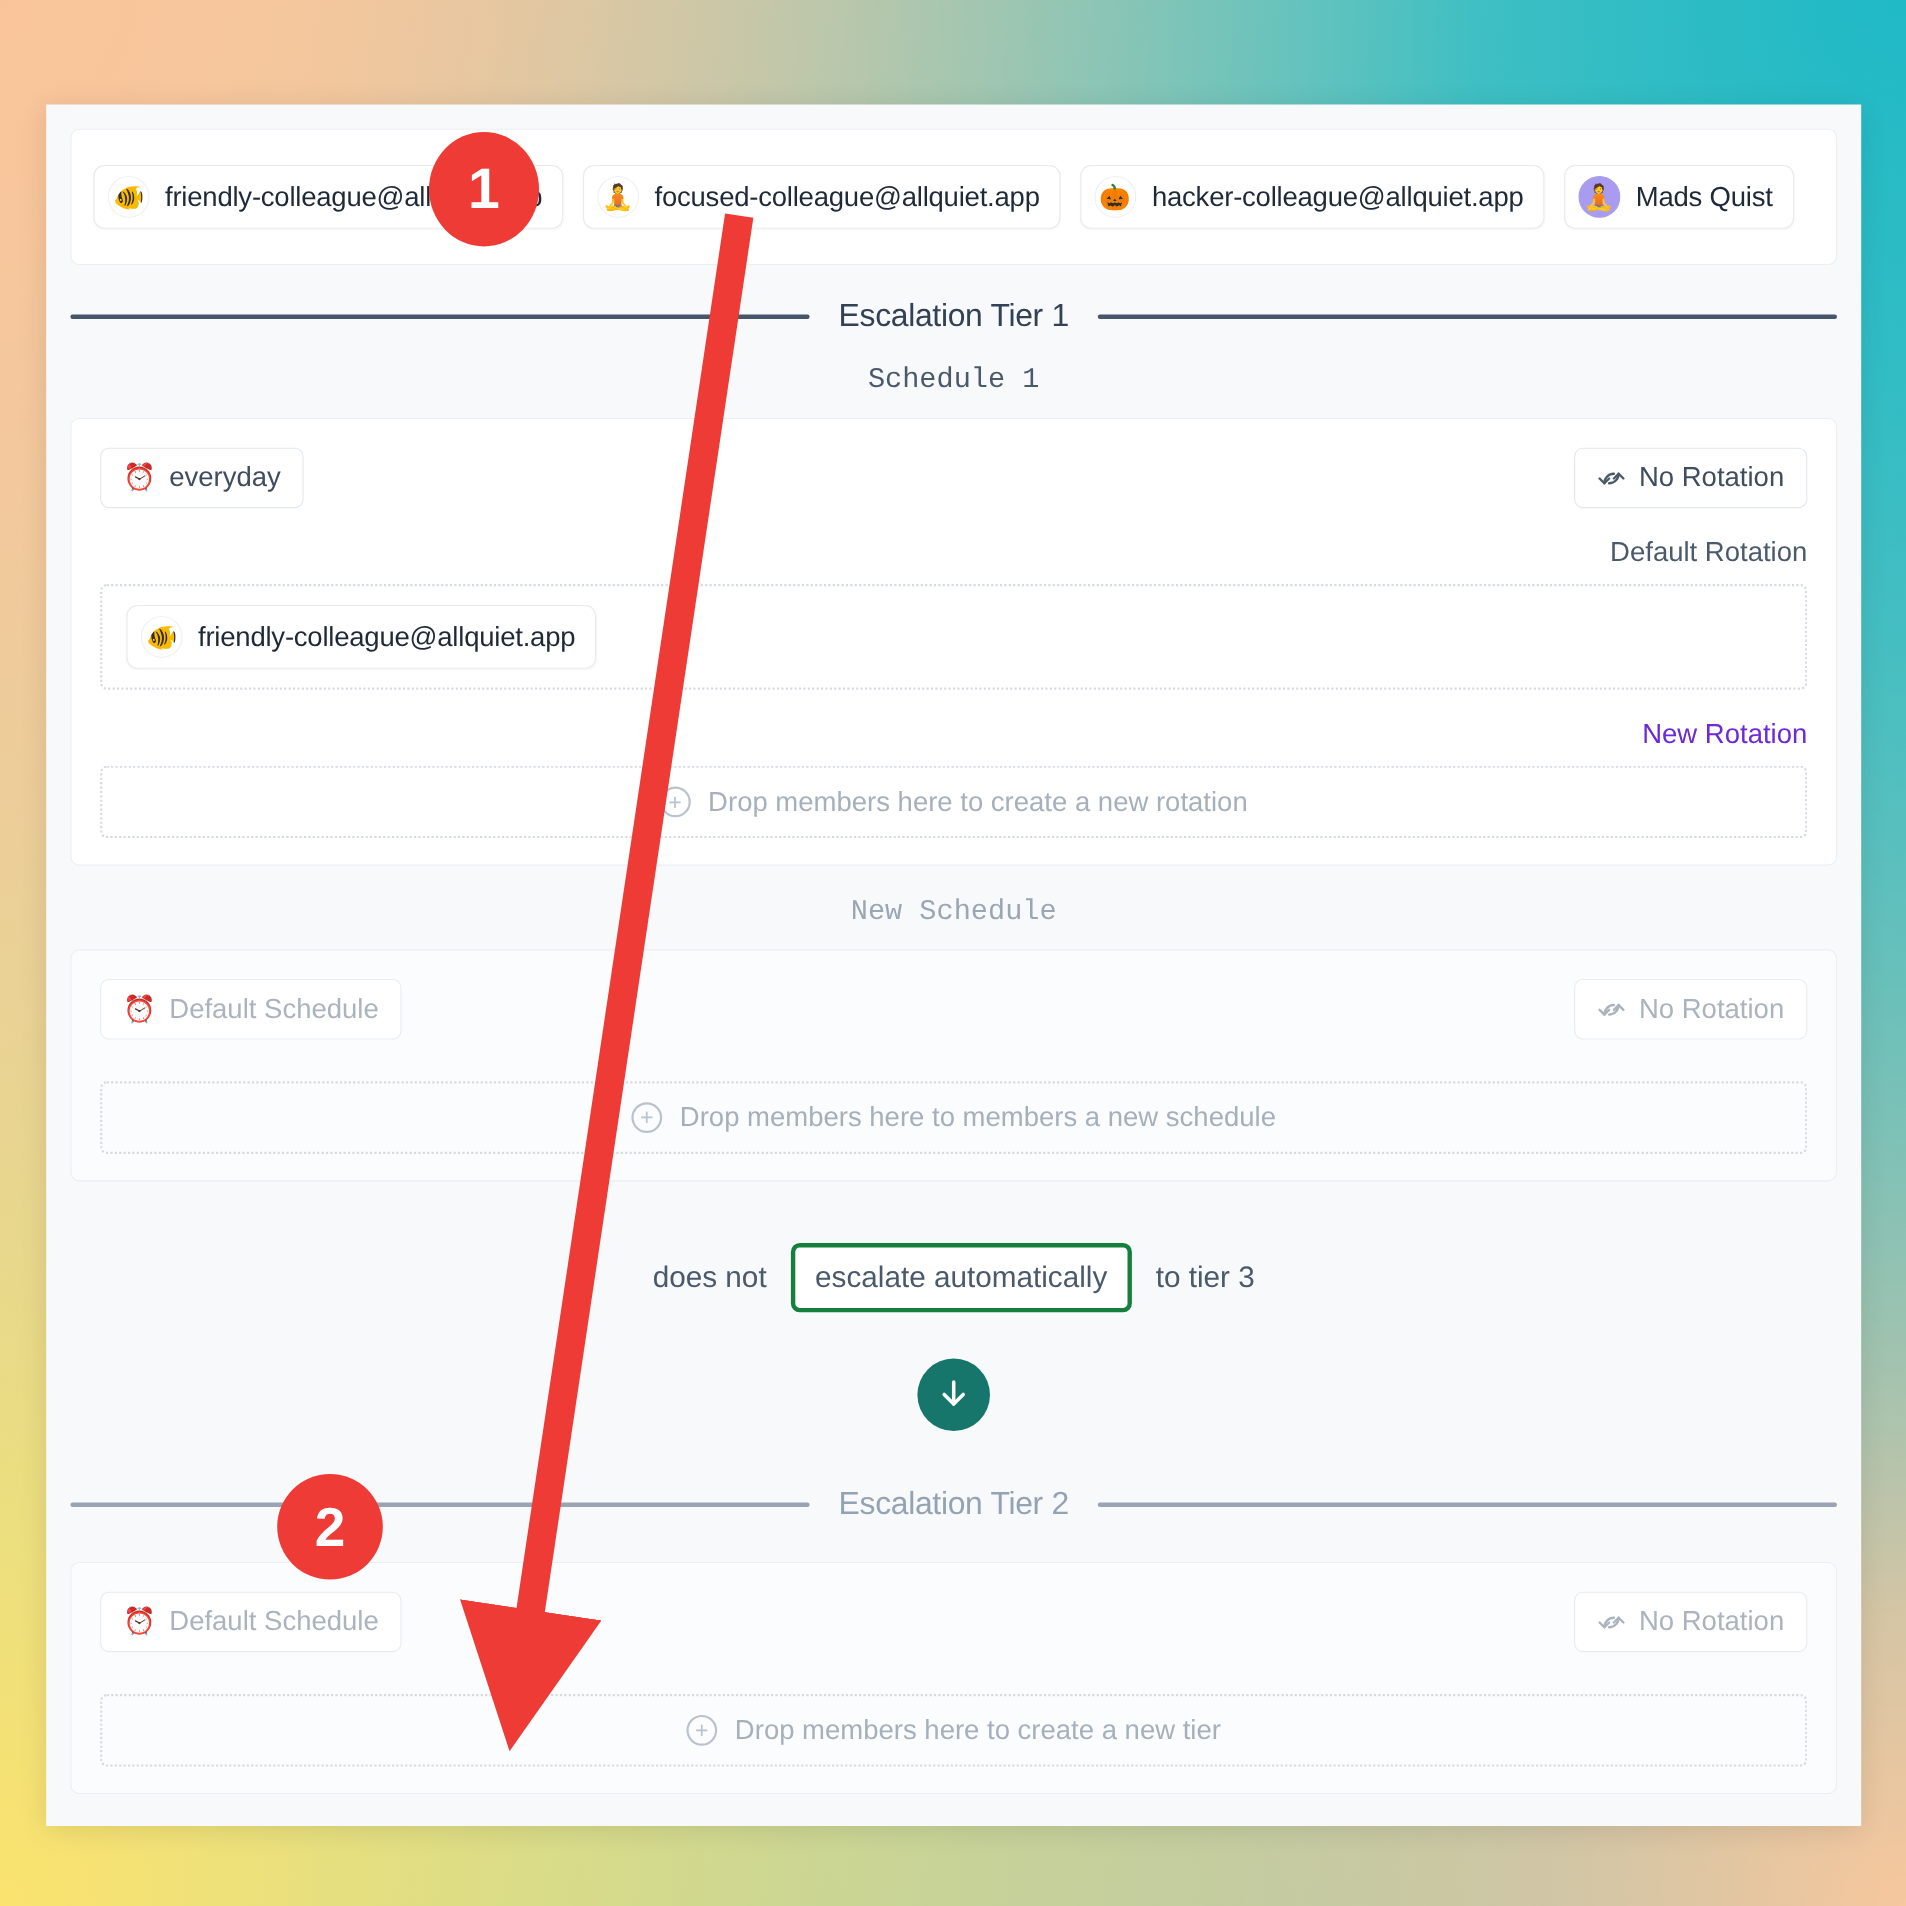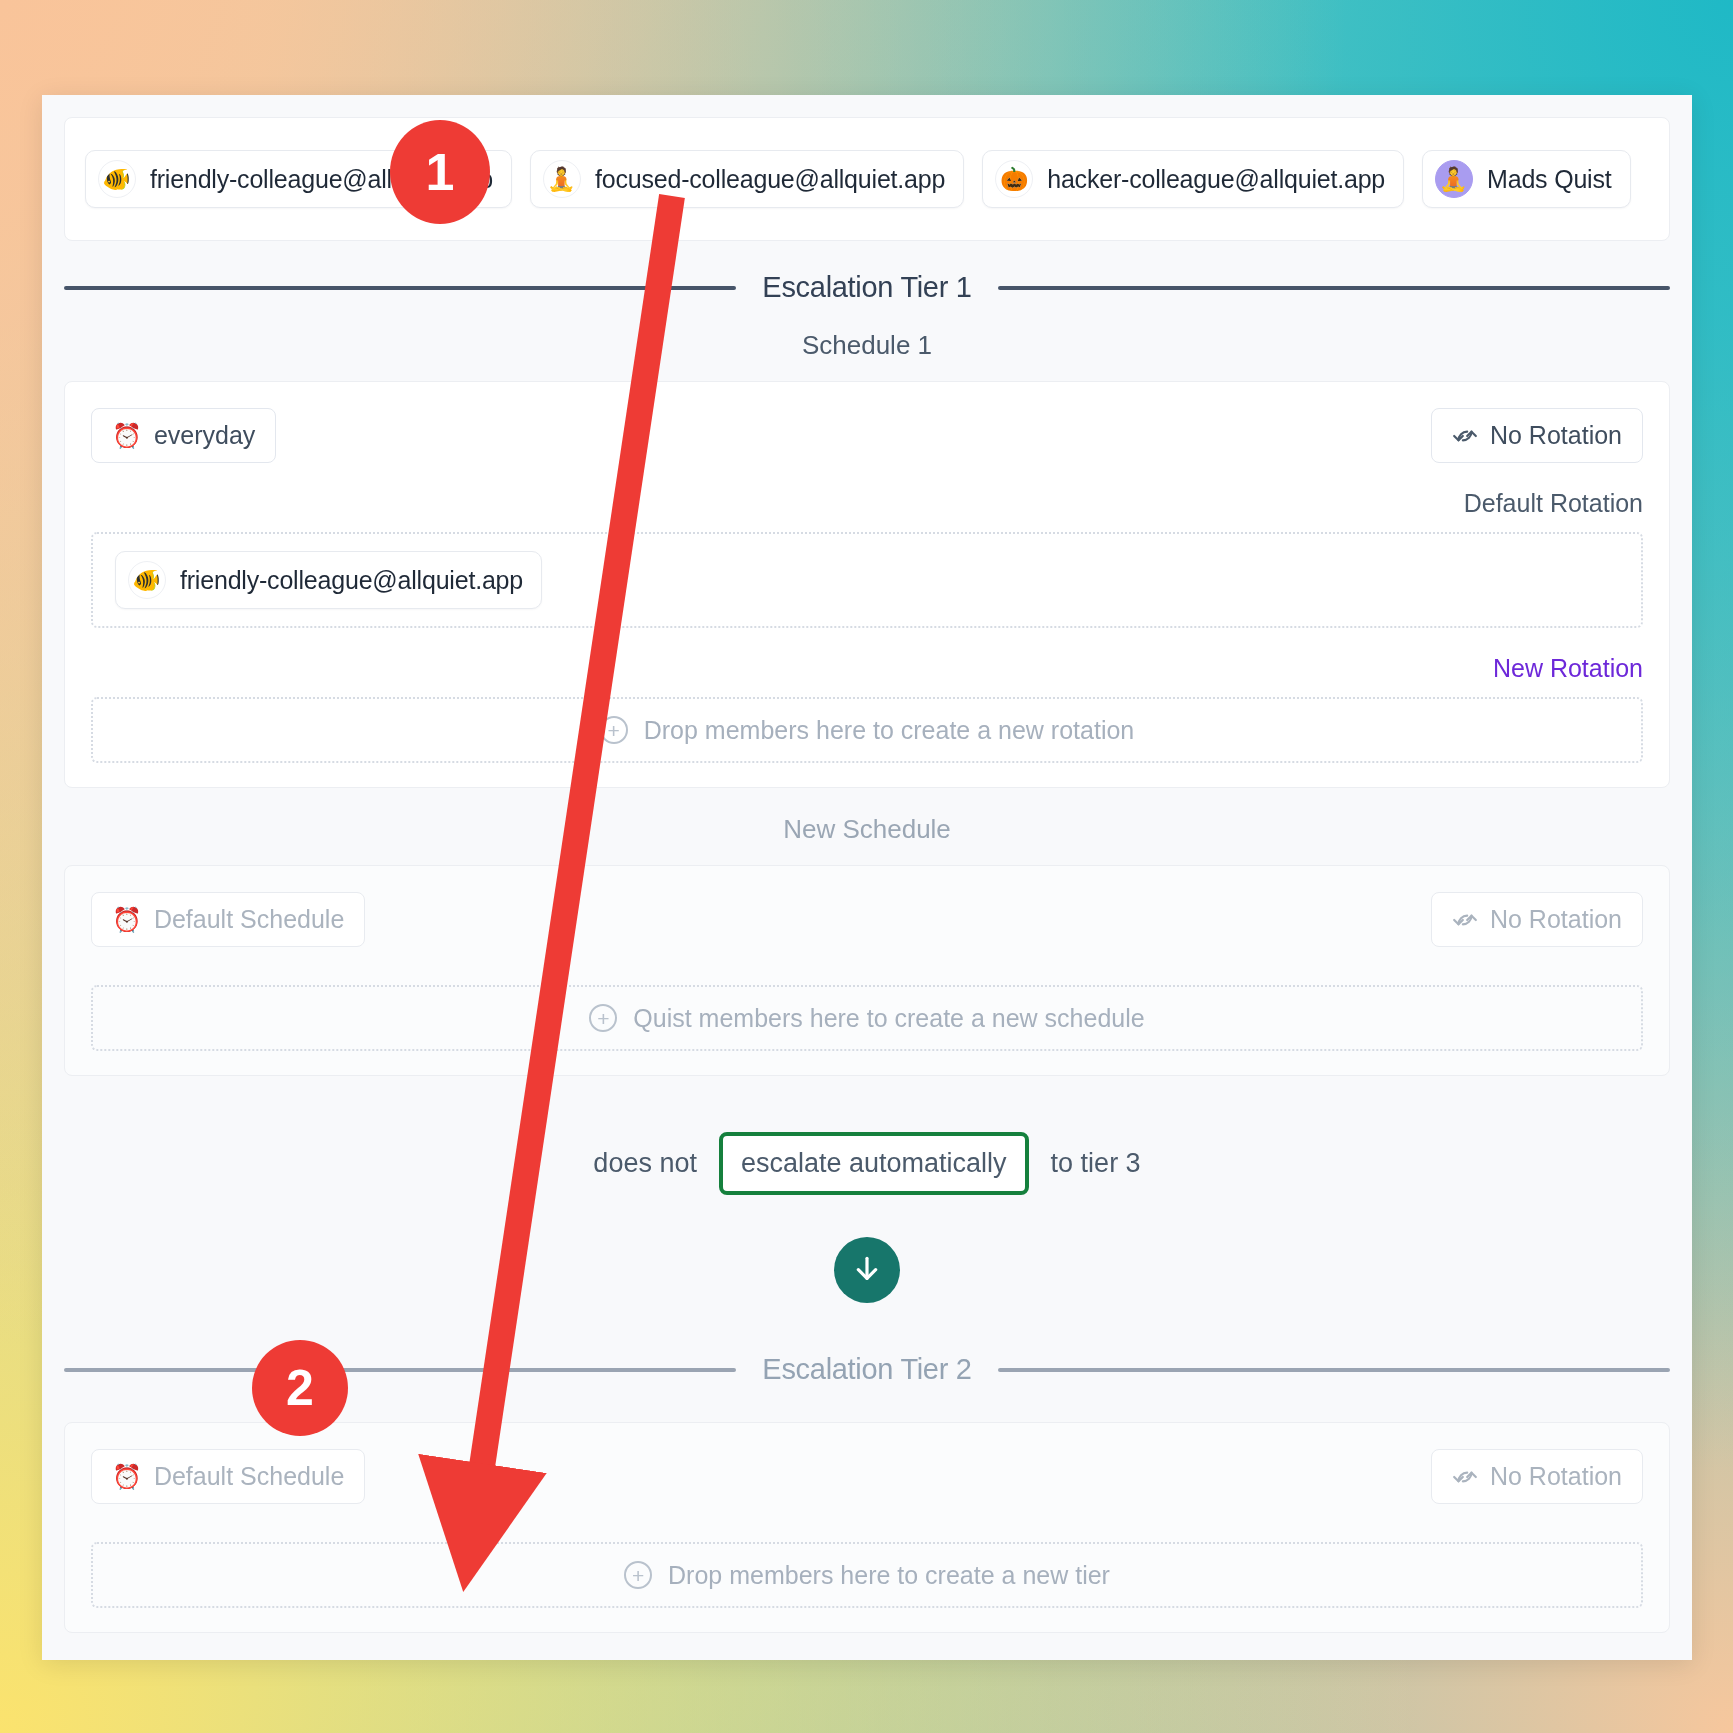--- a/index.html
+++ b/index.html
@@ -115,20 +115,21 @@
   }
   .tier-divider.muted .rule { background: #9aa4b2; }
   .tier-divider.muted .tier-title { color: #94a3b3; }
 
   
   .section-label {
     text-align: center;
     font-size: 26px;
     color: #4b5a6b;
     padding: 26px 0 20px 0;
+    font-family: Liberation Mono, monospace;
   }
   .section-label.muted { color: #9aa6b4; }
 
   
   .schedule-card {
     margin: 0 22px;
     background: #ffffff;
     border: 1px solid #eceef2;
     border-radius: 8px;
     padding: 26px 26px 24px 26px;
@@ -338,21 +339,21 @@
             </svg>
         </span>
         <span>No Rotation</span>
       </div>
     </div>
 
     <div style="height:38px"></div>
 
     <div class="dropzone empty">
       <span class="plus-icon">+</span>
-      <span>Quist members here to create a new schedule</span>
+      <span>Drop members here to members a new schedule</span>
     </div>
 
   </div>
 
   <div class="escalate-row">
     <span>does not</span>
     <span class="escalate-select">escalate automatically</span>
     <span>to tier 3</span>
   </div>
 

